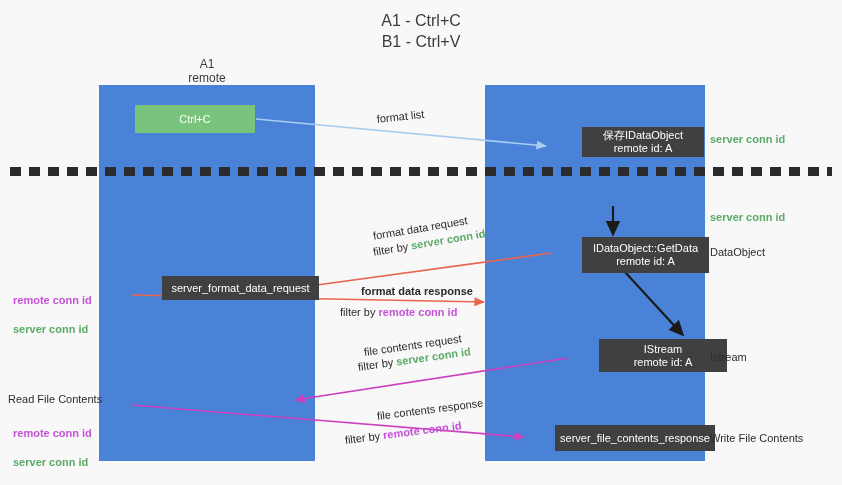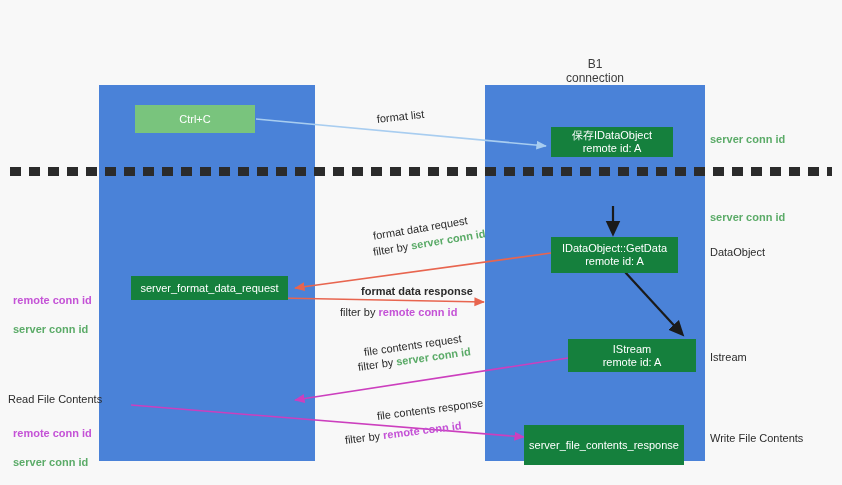--- a/index.html
+++ b/index.html
@@ -69,21 +69,21 @@
     align-items: center;
     justify-content: center;
     text-align: center;
     color: #ffffff;
     font-size: 11px;
     line-height: 13px;
     white-space: pre-line;
     padding: 2px 4px;
   }
   .node.green  { background: #79c47d; }
-  .node.orange { background: #15803d; }
+  .node.orange { background: #404040; margin-left: 31px; }
 
   
   .lbl {
     font-size: 11px;
     line-height: 14px;
     color: #2b2b2b;
     white-space: nowrap;
   }
   .lbl.green   { color: #5bab68; font-weight: bold; }
   .lbl.magenta { color: #c452d6; font-weight: bold; }
@@ -100,23 +100,25 @@
     left: 0; top: 0;
     width: 842px; height: 485px;
     pointer-events: none;
   }
 </style>
 </head>
 <body>
 
 <div id="stage">
 
-
-  <div class="abs col-header" id="hdr-b1">B1
-connection</div>
+  <div class="abs" id="title">A1 - Ctrl+C
+B1 - Ctrl+V</div>
+
+  <div class="abs col-header" id="hdr-a1">A1
+remote</div>
 
   <div class="abs lane" id="lane-a1"></div>
   <div class="abs lane" id="lane-b1"></div>
 
   <svg id="wires" viewBox="0 0 842 485">
     <defs>
       <marker id="ah-blue" markerWidth="7" markerHeight="7" refX="6" refY="3.2" orient="auto">
         <path d="M0,0.4 L6.6,3.2 L0,6.0 z" fill="#a8cdf0"></path>
       </marker>
       <marker id="ah-red" markerWidth="7" markerHeight="7" refX="6" refY="3.2" orient="auto">
@@ -156,21 +158,21 @@
 remote id: A</div>
 
 
   <div class="abs node orange" style="left:551px; top:237px; width:127px; height:36px;">IDataObject::GetData
 remote id: A</div>
 
 
   <div class="abs node orange" style="left:568px; top:339px; width:128px; height:33px;">IStream
 remote id: A</div>
 
-  <div class="abs node orange" style="left:524px; top:425px; width:160px; height:40px;">server_file_contents_response</div>
+  <div class="abs node orange" style="left:524px; top:425px; width:160px; height:26px;">server_file_contents_response</div>
 
   <div class="abs lbl rot-a" style="left:376px; top:112px;">format list</div>
 
   <div class="abs lbl rot-b" style="left:372px; top:229px;">format data request</div>
 
   <div class="abs lbl rot-b lbl-inline" style="left:372px; top:245px;">
     <span>filter by</span><span>&nbsp;</span><span class="lbl green">server conn id</span>
   </div>
 
   <div class="abs lbl" style="left:361px; top:284px;font-weight:bold;">format data response</div>

